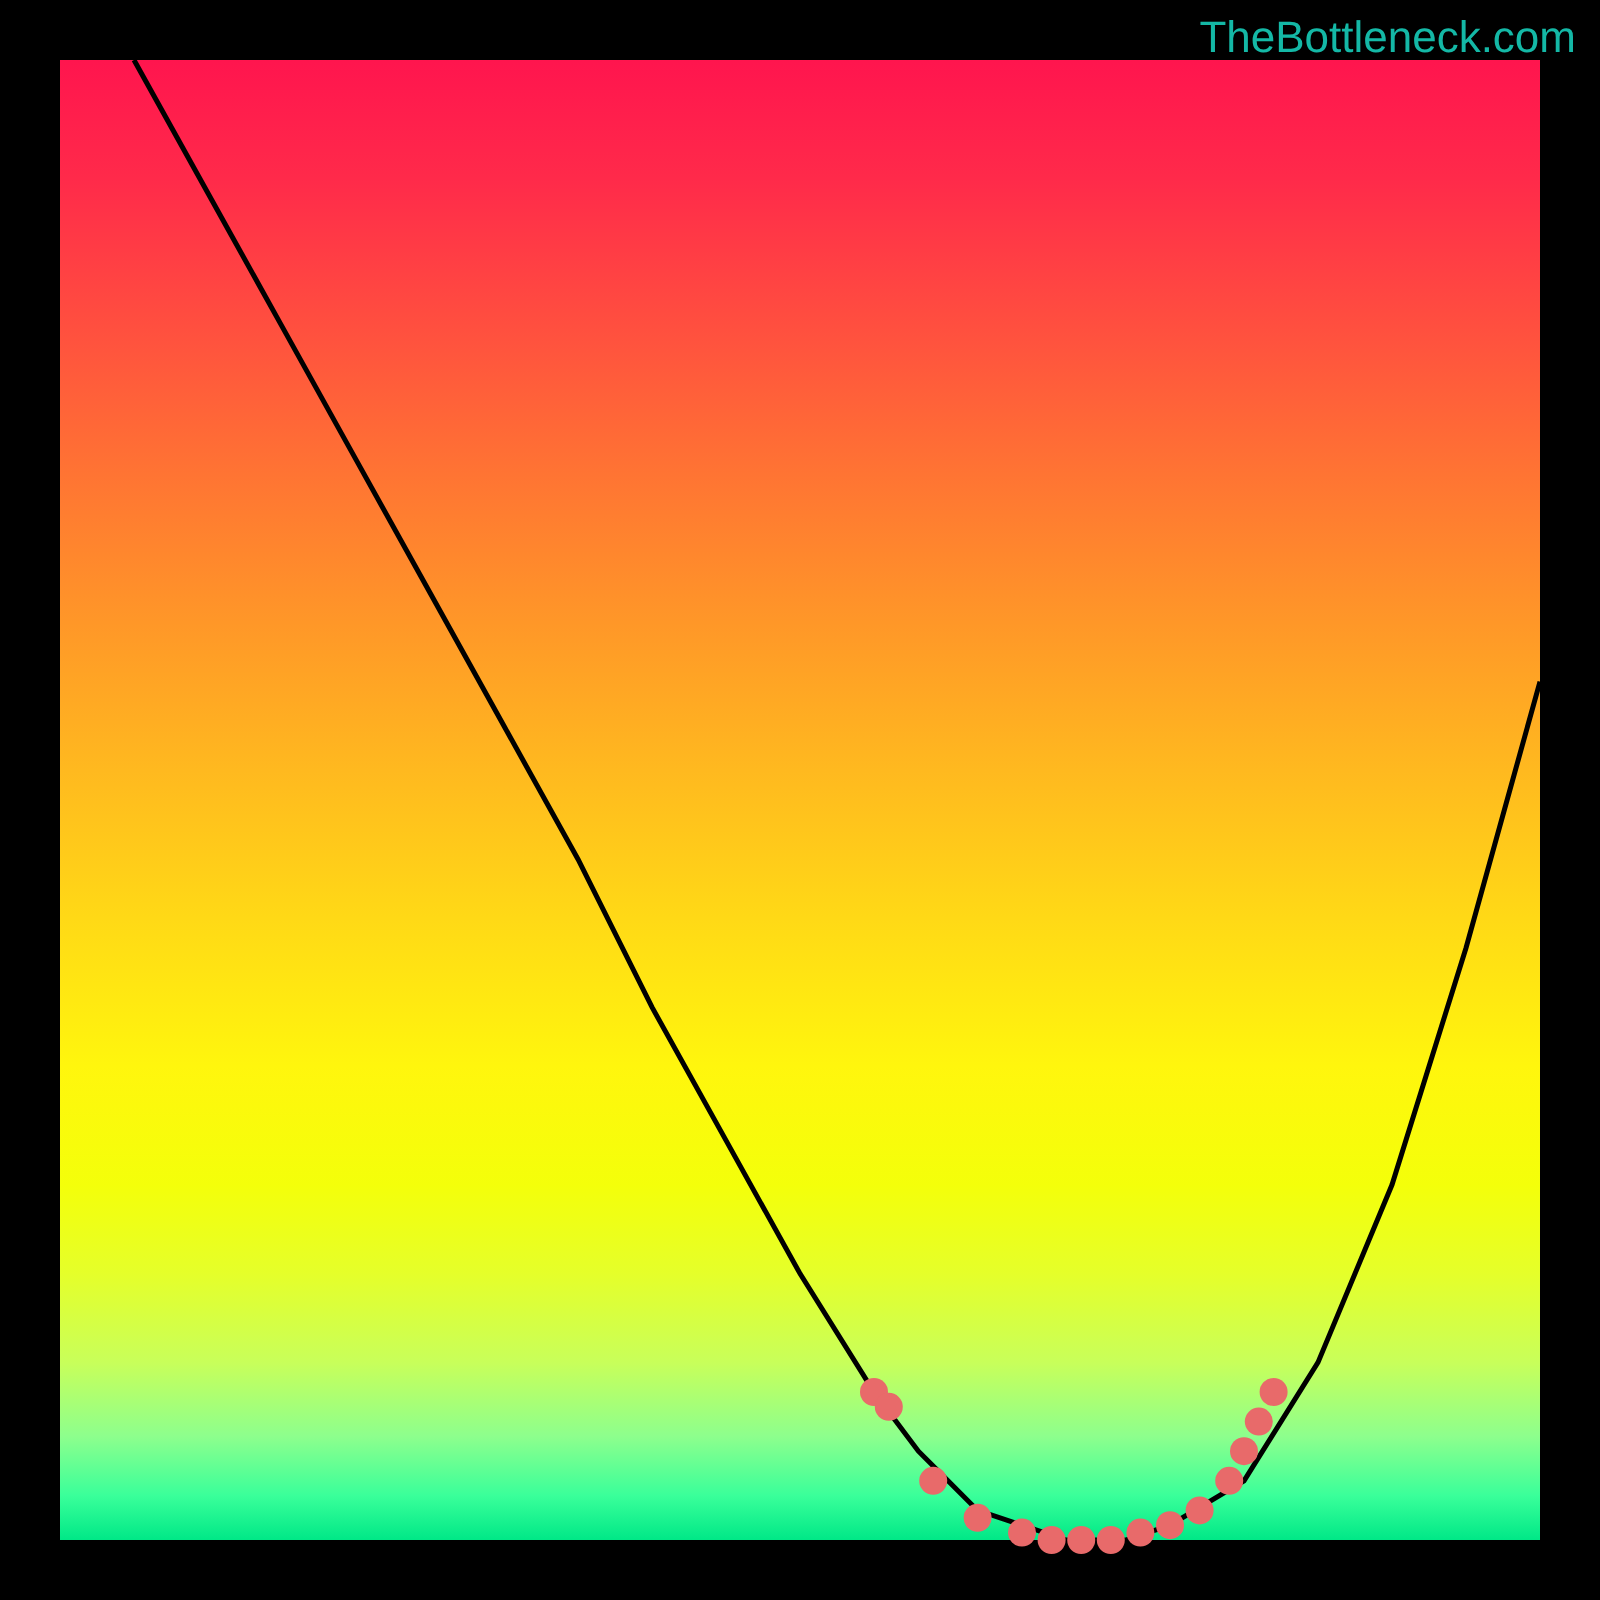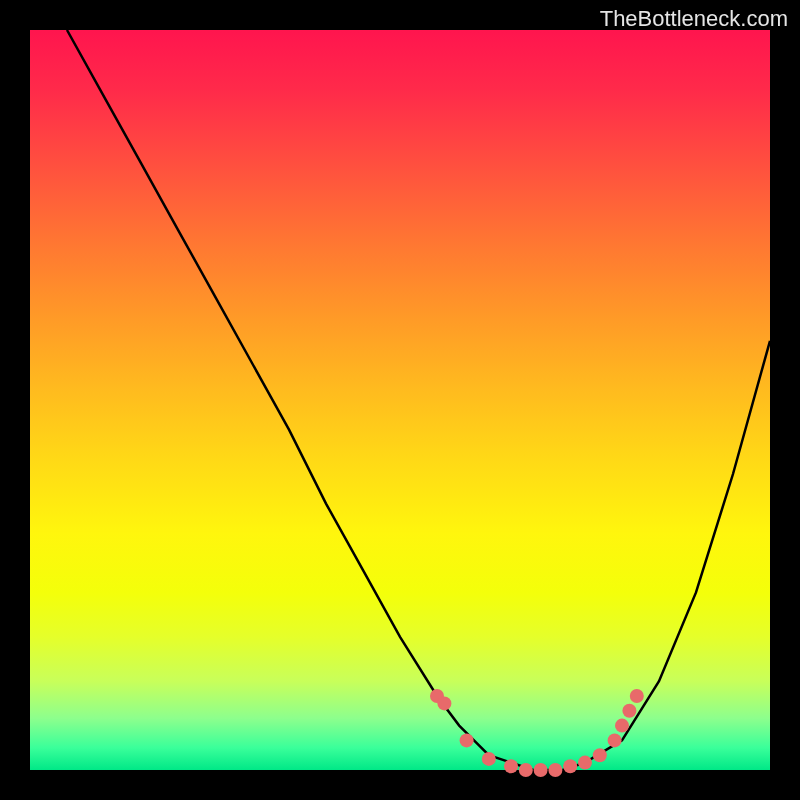--- a/index.html
+++ b/index.html
@@ -8,21 +8,21 @@
     width: 800px;
     height: 800px;
     background: #000;
     position: relative;
     font-family: Arial, sans-serif;
   }
   .watermark {
     position: absolute;
     top: 6px;
     right: 12px;
-    color: #e5e5e5;
+    color: #14b8a6;
     font-size: 22px;
     font-weight: 500;
     z-index: 10;
   }
   .plot-area {
     position: absolute;
     top: 30px;
     left: 30px;
     width: 740px;
     height: 740px;

